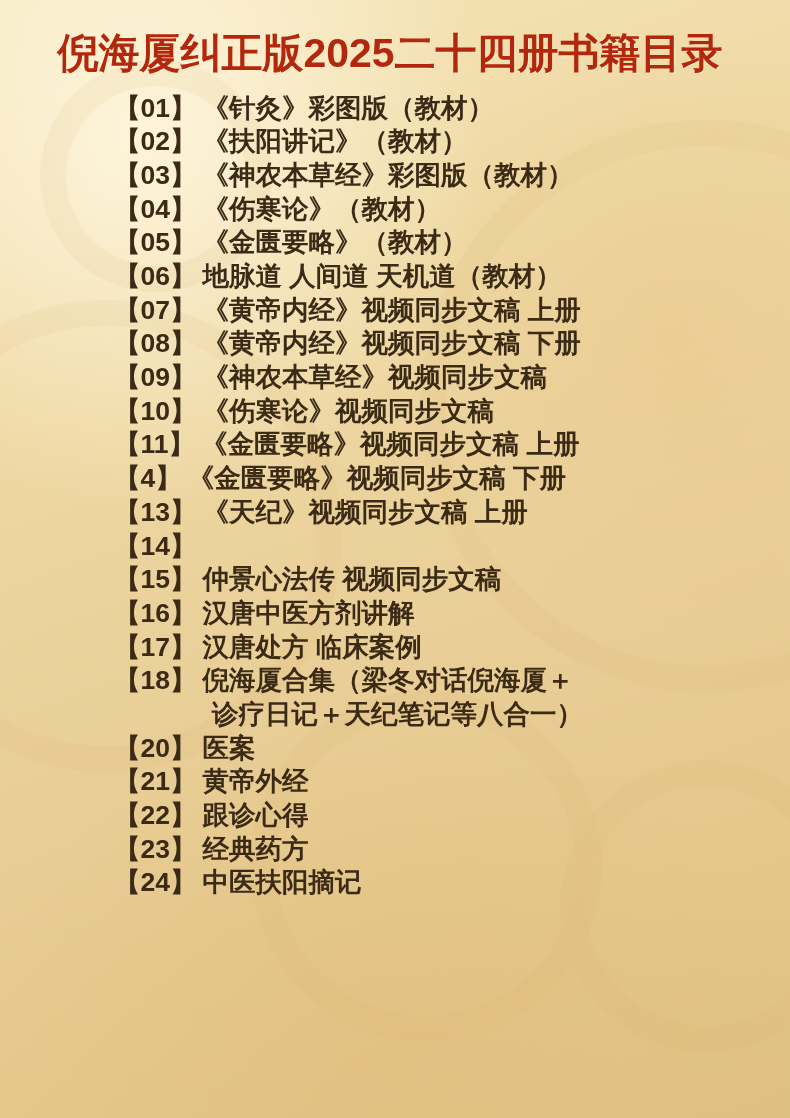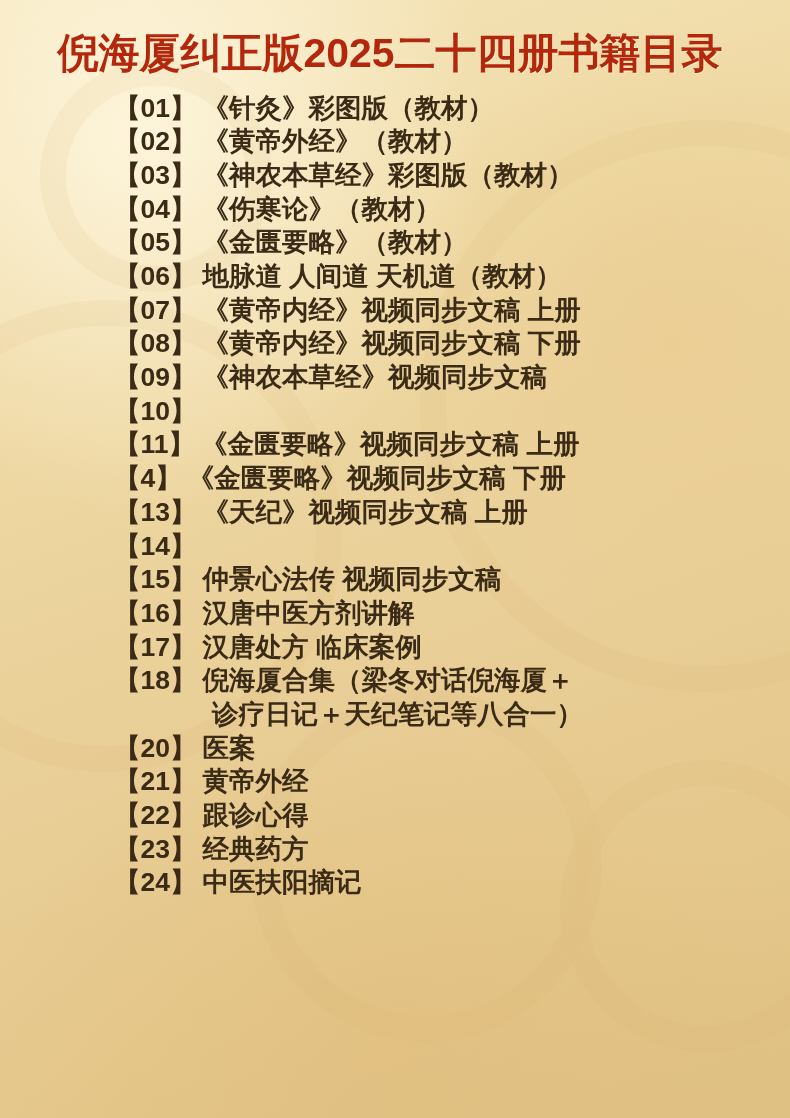--- a/index.html
+++ b/index.html
@@ -103,21 +103,21 @@
 
   <div class="content">
     <h1 class="title">倪海厦纠正版2025二十四册书籍目录</h1>
     <ul class="list" id="book-list">
         <li class="row">
           <span class="num">【01】</span>
           <span class="txt">《针灸》彩图版（教材）</span>
         </li>
         <li class="row">
           <span class="num">【02】</span>
-          <span class="txt">《黄帝外经》（教材）</span>
+          <span class="txt">《扶阳讲记》（教材）</span>
         </li>
         <li class="row">
           <span class="num">【03】</span>
           <span class="txt">《神农本草经》彩图版（教材）</span>
         </li>
         <li class="row">
           <span class="num">【04】</span>
           <span class="txt">《伤寒论》（教材）</span>
         </li>
         <li class="row">
@@ -135,20 +135,21 @@
         <li class="row">
           <span class="num">【08】</span>
           <span class="txt">《黄帝内经》视频同步文稿 下册</span>
         </li>
         <li class="row">
           <span class="num">【09】</span>
           <span class="txt">《神农本草经》视频同步文稿</span>
         </li>
         <li class="row">
           <span class="num">【10】</span>
+          <span class="txt">《伤寒论》视频同步文稿</span>
         </li>
         <li class="row">
           <span class="num">【11】</span>
           <span class="txt">《金匮要略》视频同步文稿 上册</span>
         </li>
         <li class="row">
           <span class="num">【4】</span>
           <span class="txt">《金匮要略》视频同步文稿 下册</span>
         </li>
         <li class="row">

